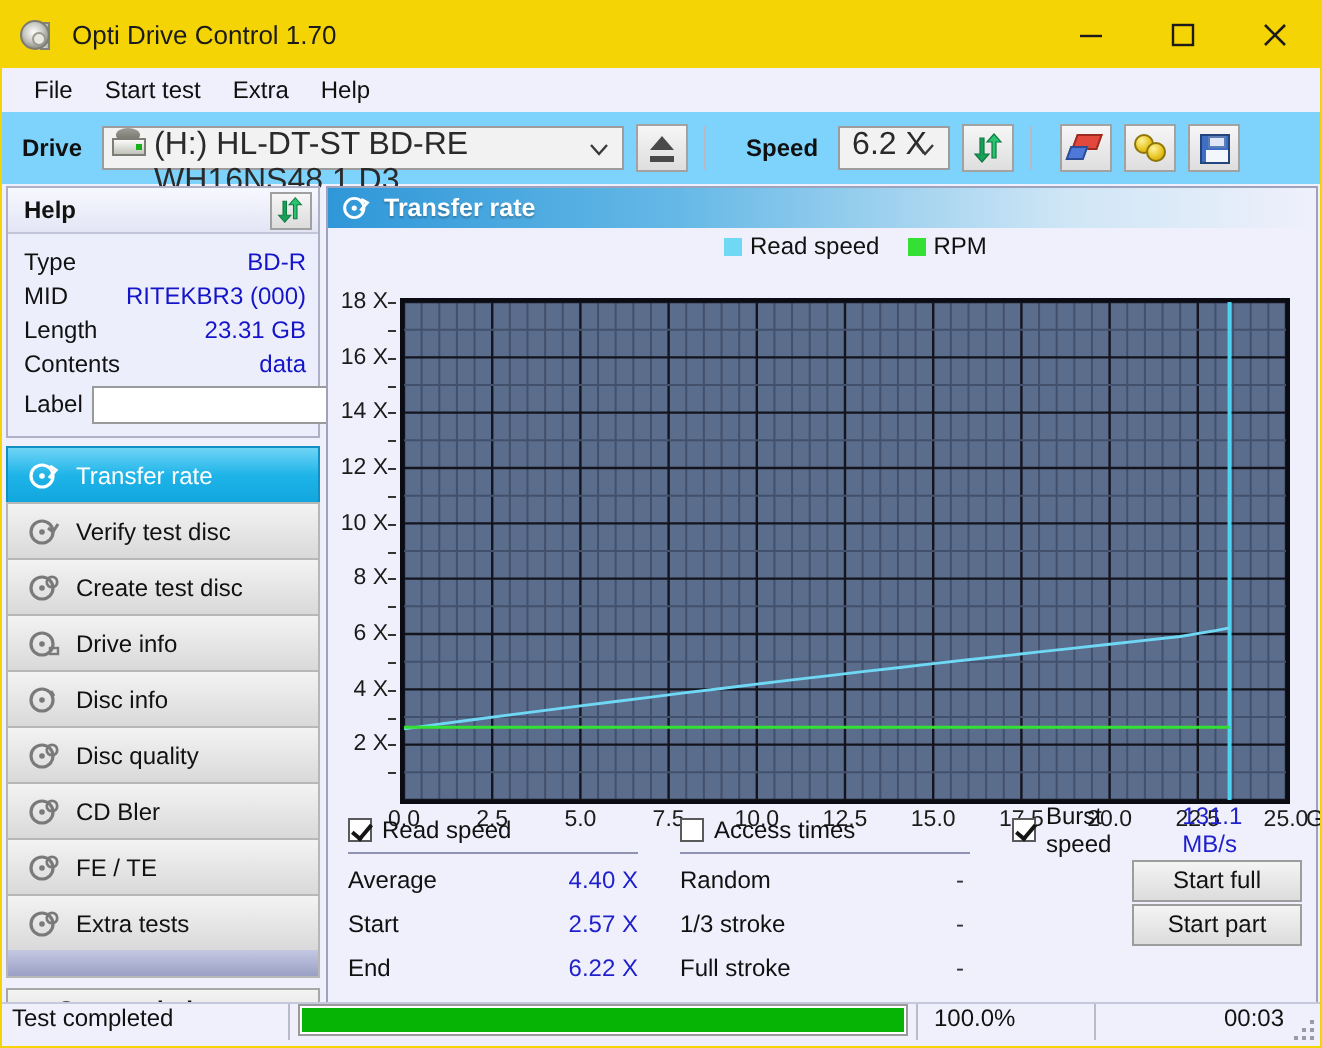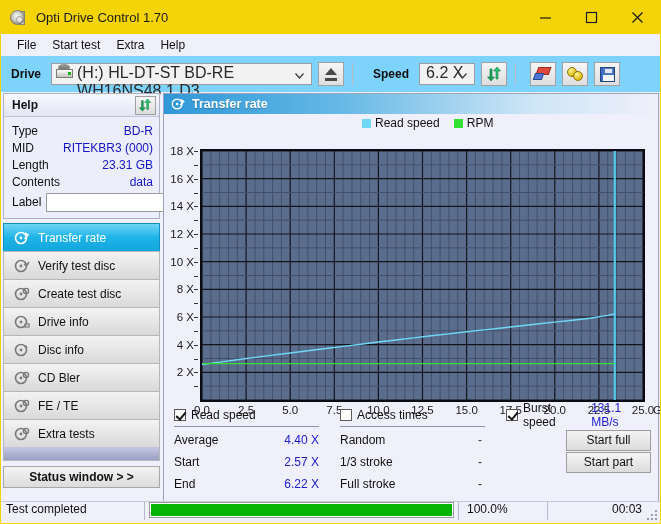--- a/index.html
+++ b/index.html
@@ -550,20 +550,30 @@
       </div>
       <div class="navitem">
         <span class="nicon">
           <svg width="16" height="16" viewBox="0 0 16 16">
               <circle cx="7" cy="8" r="5.5" fill="none" stroke="#7a7a7a" stroke-width="1.6"></circle>
               <circle cx="7" cy="8" r="1.4" fill="#7a7a7a"></circle>
               <path d="M11.5 3.5 L13 6" stroke="#7a7a7a" stroke-width="1.4"></path>
             </svg>
         </span>
         <span class="ntext">Disc info</span>
+      </div>
+      <div class="navitem">
+        <span class="nicon">
+          <svg width="16" height="16" viewBox="0 0 16 16">
+              <circle cx="7" cy="8" r="5.5" fill="none" stroke="#7a7a7a" stroke-width="1.6"></circle>
+              <circle cx="7" cy="8" r="1.4" fill="#7a7a7a"></circle>
+              <circle cx="12" cy="5" r="2.6" fill="none" stroke="#7a7a7a" stroke-width="1.4"></circle>
+            </svg>
+        </span>
+        <span class="ntext">Disc quality</span>
       </div>
       <div class="navitem">
         <span class="nicon">
           <svg width="16" height="16" viewBox="0 0 16 16">
               <circle cx="7" cy="8" r="5.5" fill="none" stroke="#7a7a7a" stroke-width="1.6"></circle>
               <circle cx="7" cy="8" r="1.4" fill="#7a7a7a"></circle>
               <circle cx="12" cy="5" r="2.6" fill="none" stroke="#7a7a7a" stroke-width="1.4"></circle>
             </svg>
         </span>
         <span class="ntext">CD Bler</span>

